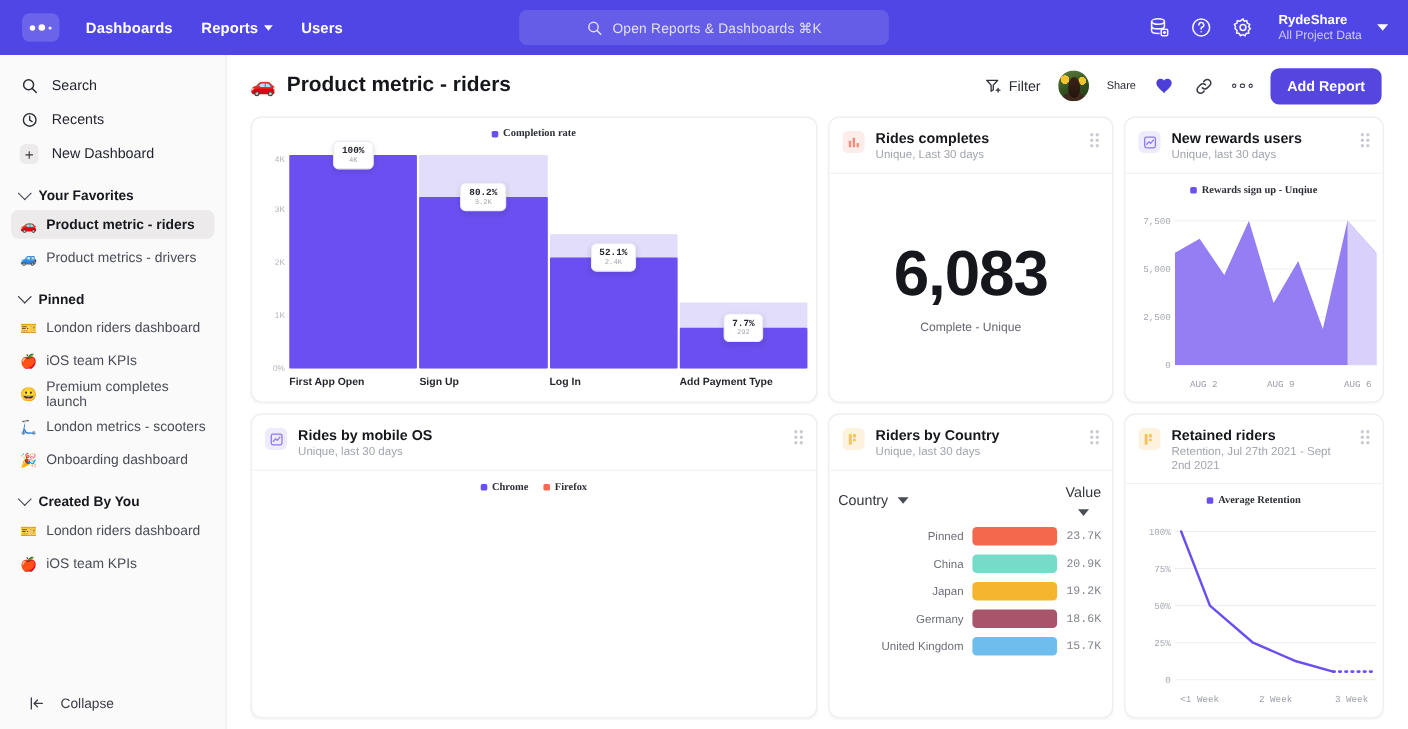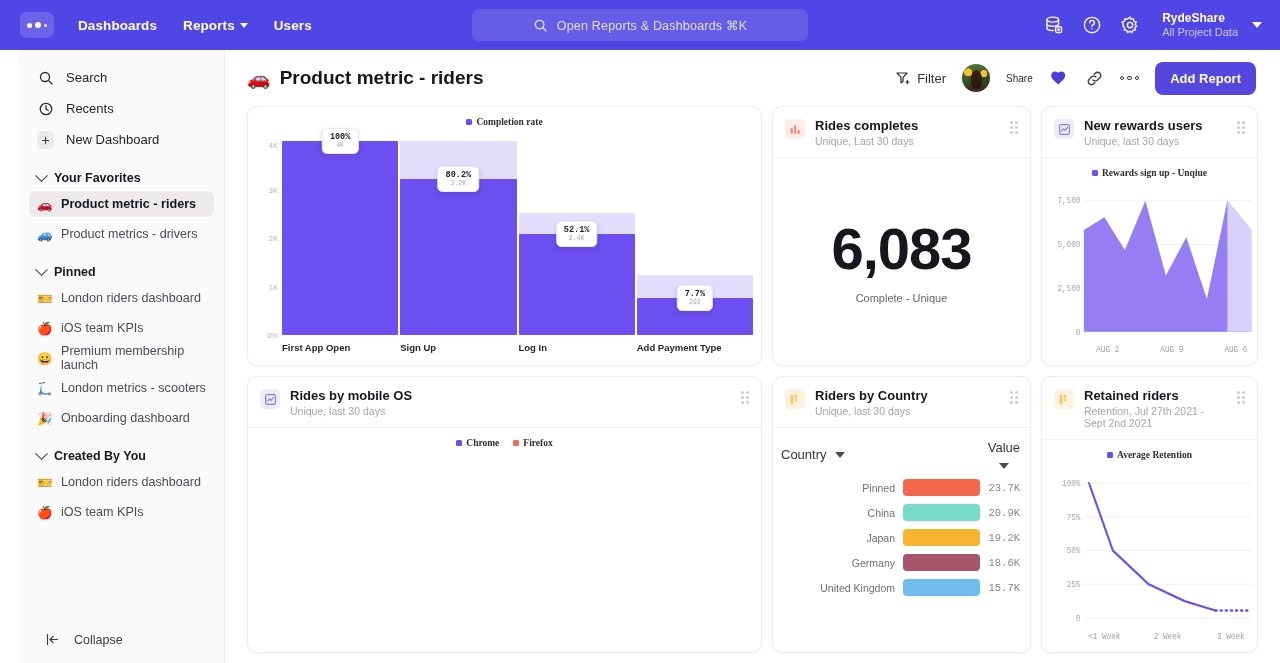--- a/index.html
+++ b/index.html
@@ -71,21 +71,21 @@
   .workspace .ws-name { font-size: 12px; font-weight: 700; line-height: 14px; }
   .workspace .ws-sub { font-size: 11px; color: #cdc9f4; line-height: 14px; }
   .ws-caret {
     width: 0; height: 0;
     border-left: 5px solid transparent;
     border-right: 5px solid transparent;
     border-top: 6px solid #fff;
   }
 
   
-  .shell { flex: 1; display: flex; min-height: 0; margin-left: 19px; }
+  .shell { flex: 1; display: flex; min-height: 0; }
 
   
   .sidebar {
     width: 206px; min-width: 206px;
     background: #fafafa;
     border-right: 1px solid #ececec;
     display: flex; flex-direction: column;
     padding-top: 12px;
     position: relative;
   }
@@ -374,21 +374,21 @@
     <div class="fav-row">
       <span class="emo">🎫</span>
       <span>London riders dashboard</span>
     </div>
     <div class="fav-row">
       <span class="emo">🍎</span>
       <span>iOS team KPIs</span>
     </div>
     <div class="fav-row">
       <span class="emo">😀</span>
-      <span>Premium membership launch</span>
+      <span>Premium completes launch</span>
     </div>
     <div class="fav-row">
       <span class="emo">🛴</span>
       <span>London metrics - scooters</span>
     </div>
     <div class="fav-row">
       <span class="emo">🎉</span>
       <span>Onboarding dashboard</span>
     </div>
 

